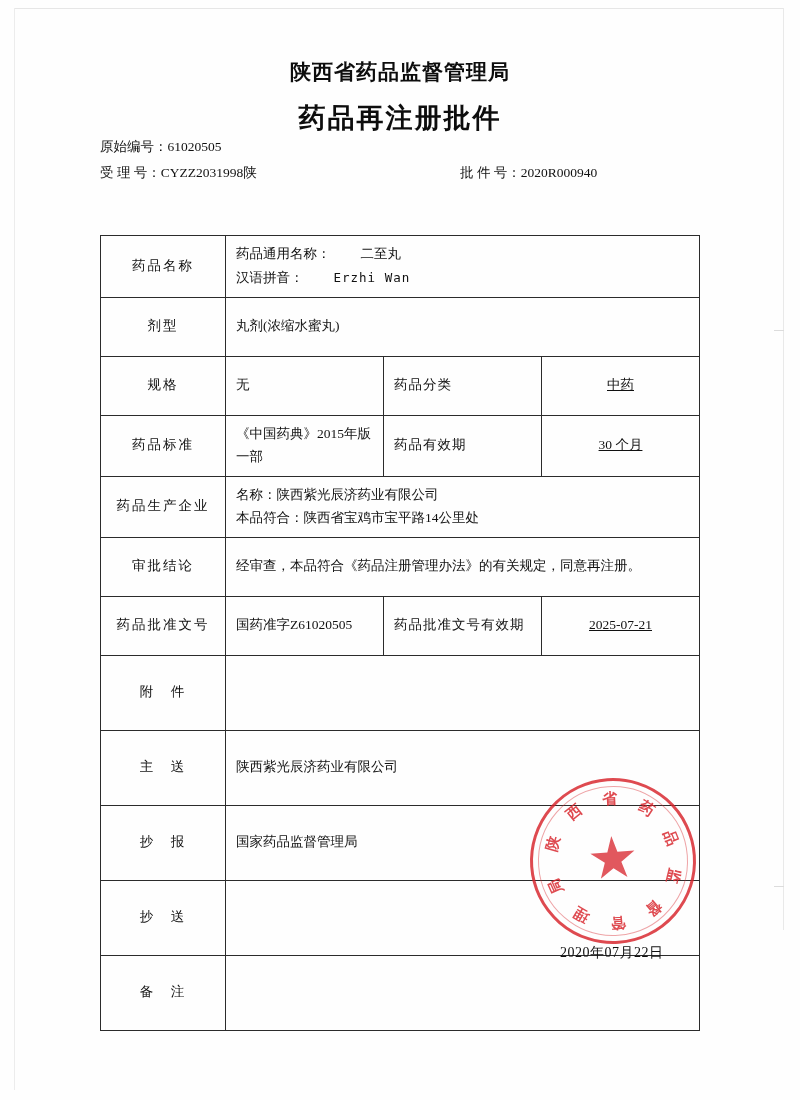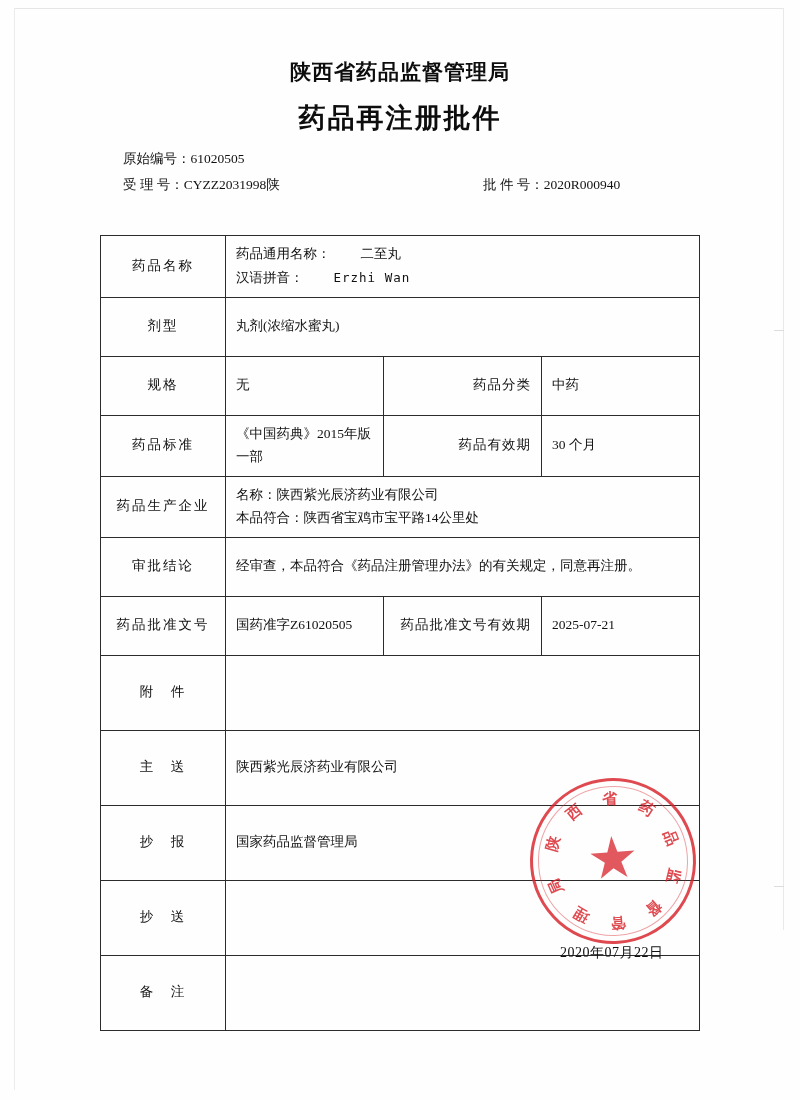--- a/index.html
+++ b/index.html
@@ -68,23 +68,22 @@
     font-weight: bold;
     font-size: 27px;
     letter-spacing: 2px;
     color: #0d0d0d;
   }
 
   .meta {
     position: absolute;
     left: 100px;
     right: 100px;
-    top: 146px;
+    top: 134px;
     font-size: 13.5px;
-    margin-left: 23px;
   }
   .meta-row {
     position: relative;
     height: 26px;
     line-height: 26px;
   }
   .meta-left {
     position: absolute;
     left: 0;
     white-space: nowrap;
@@ -113,27 +112,28 @@
   }
   td.lbl {
     text-align: center;
     letter-spacing: 2px;
     width: 104px;
   }
   td.val {
     text-align: left;
   }
   td.mid-lbl {
-    text-align: right;
+    text-align: left;
     width: 140px;
     letter-spacing: 1px;
   }
   td.mid-val {
-    text-align: left;
+    text-align: center;
     width: 150px;
+    text-decoration: underline;
   }
   .cell-line { display: block; }
   .cell-line .pinyin {
     font-family: "DejaVu Sans Mono", "Liberation Mono", monospace;
     font-size: 12.5px;
     letter-spacing: 1px;
   }
   .indent-name { display: inline-block; margin-left: 30px; font-family: Liberation Mono, monospace; }
   .num { font-family: "Liberation Serif", serif; }
 

